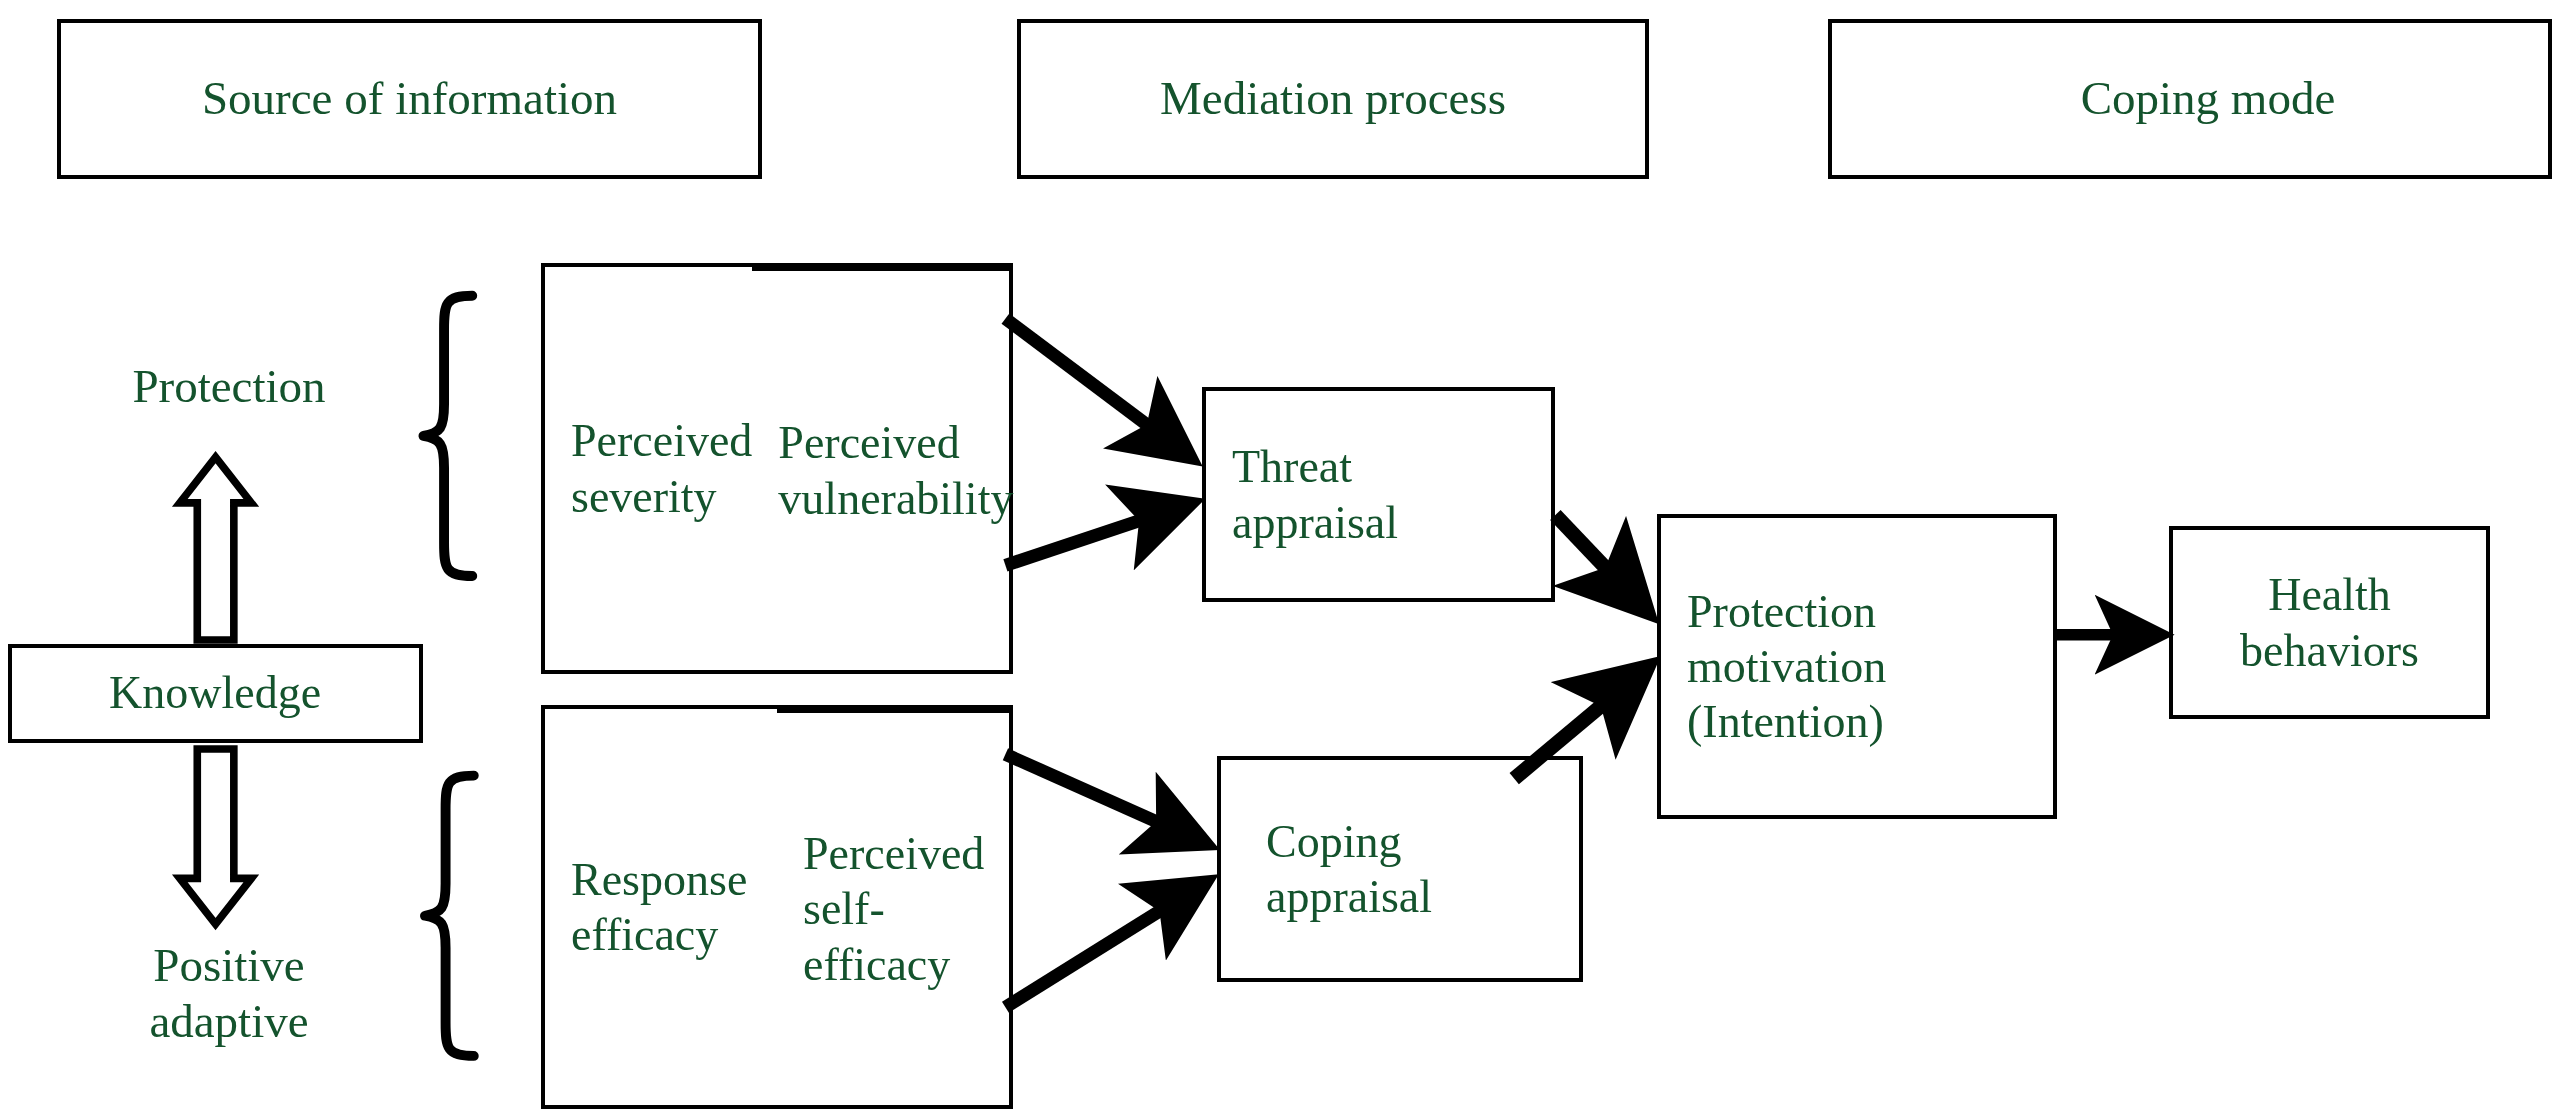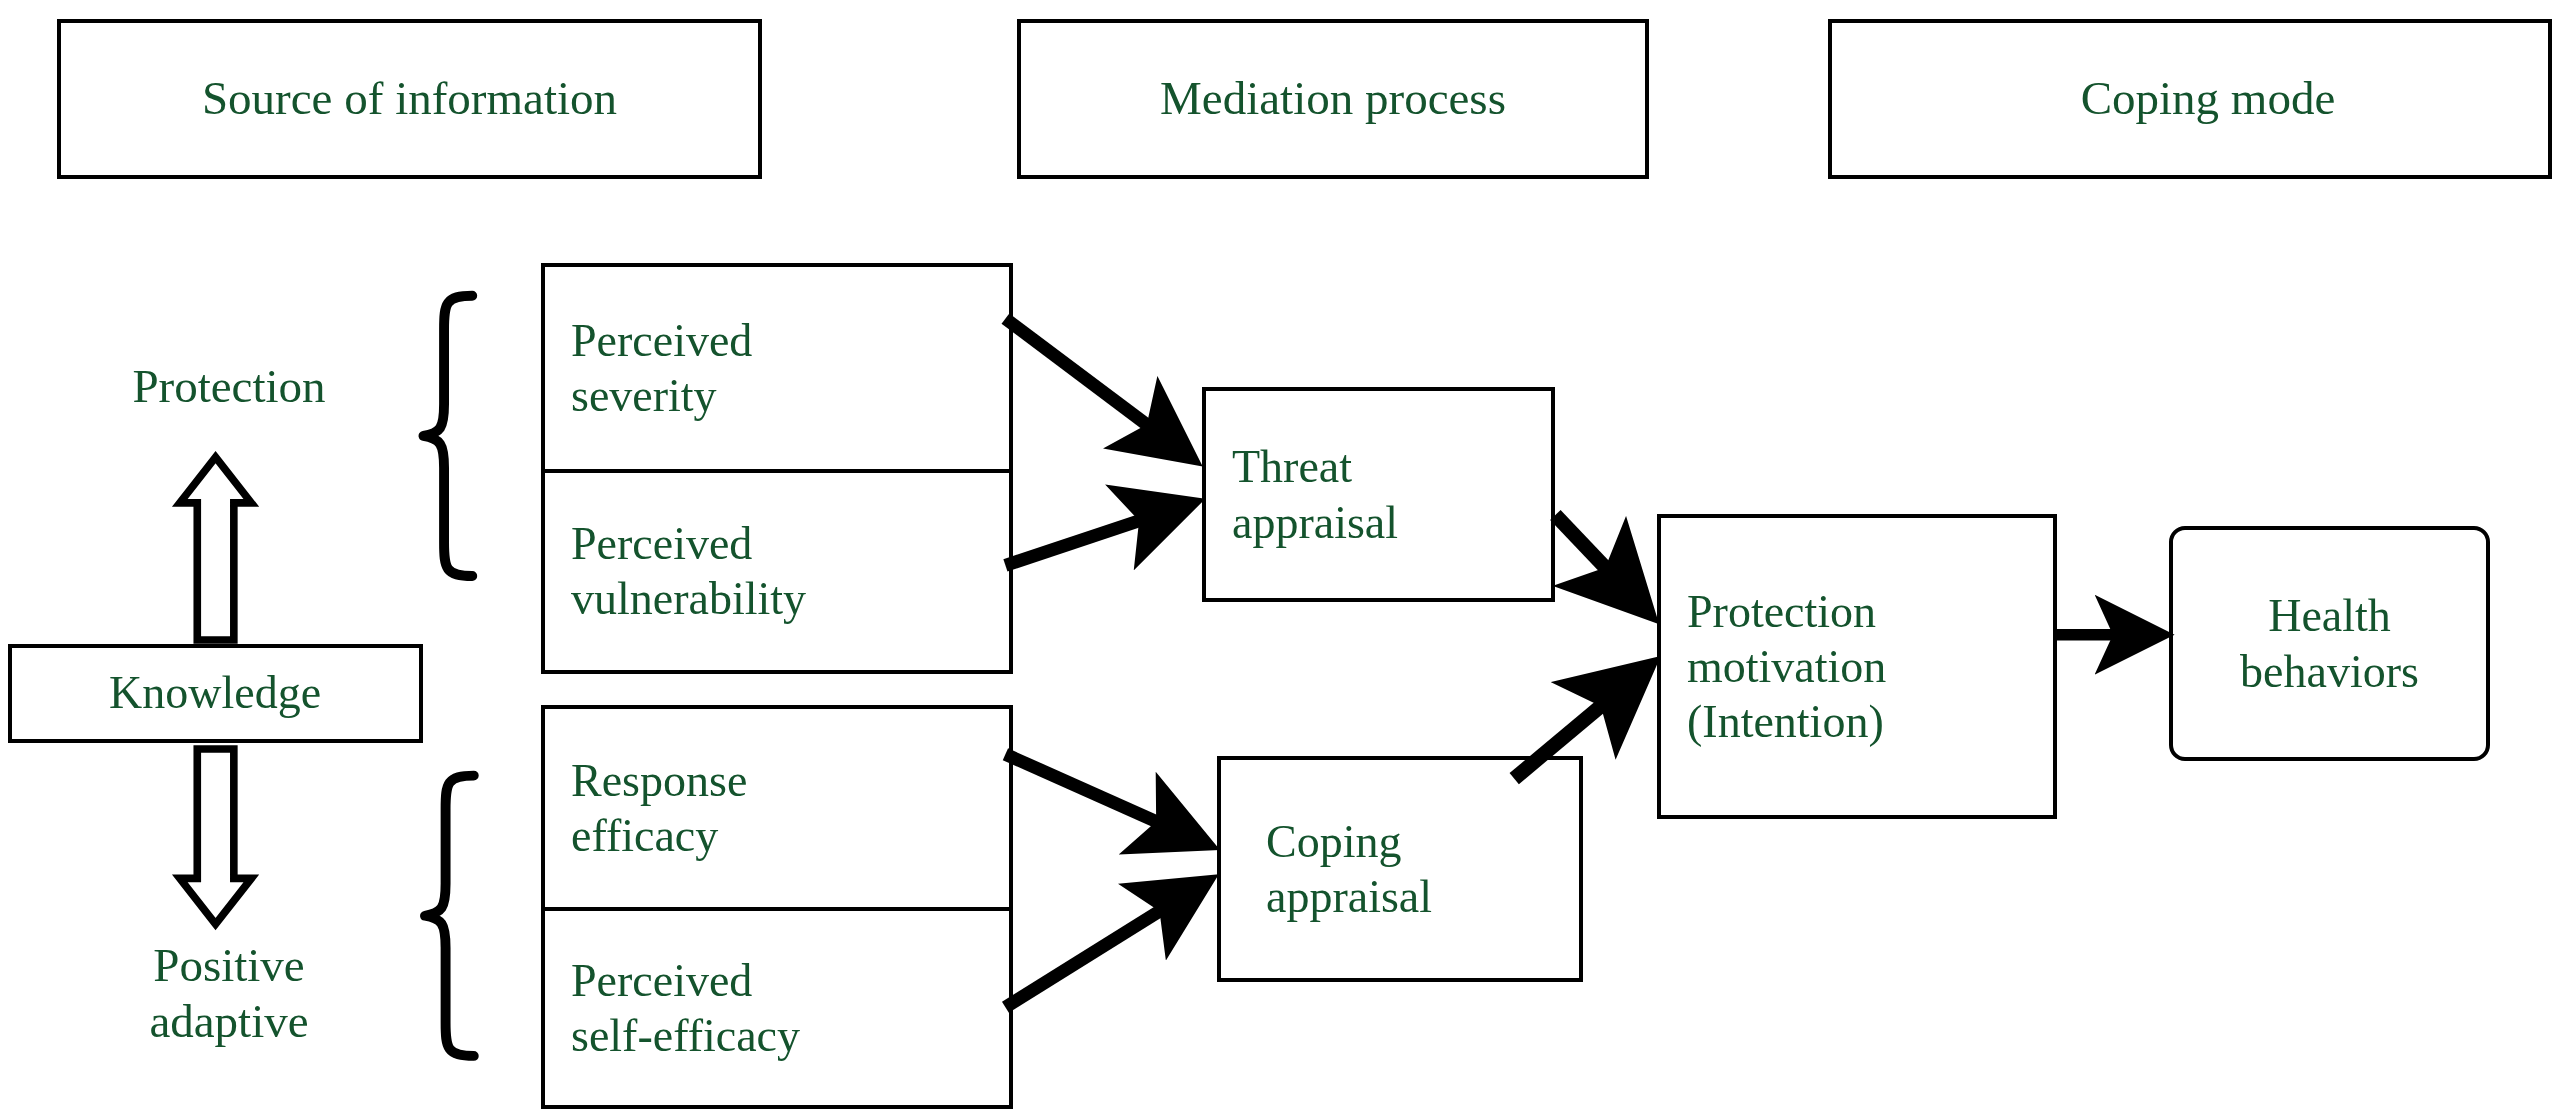--- a/index.html
+++ b/index.html
@@ -23,21 +23,21 @@
     text-align:center;
     line-height:1.18;
   }
   .hdr{font-size:47px;}
   .grp{
     position:absolute;
     box-sizing:border-box;
     border:4.6px solid #000;
     background:#fff;
     display:flex;
-    flex-direction:column;
+    flex-direction:row;
   }
   .grp .cell{
     flex:1 1 50%;
     box-sizing:border-box;
     display:flex;
     align-items:center;
     justify-content:flex-start;
     padding-left:26px;
     font-size:46px;
     line-height:1.2;
@@ -112,21 +112,21 @@
     <span class="boxtext left">Coping
 appraisal</span>
   </div>
 
   <div class="box" style="left:1657px;top:514px;width:400px;height:305px;">
     <span class="boxtext left">Protection
 motivation
 (Intention)</span>
   </div>
 
-  <div class="box" style="left:2169px;top:526px;width:321px;height:235px;border-radius:16px;">
+  <div class="box" style="left:2169px;top:526px;width:321px;height:193px;">
     <span class="boxtext">Health
 behaviors</span>
   </div>
 
   <svg class="layer" viewBox="0 0 3382 1462">
     <defs>
       <marker id="ah" markerWidth="7" markerHeight="7" refX="5.6" refY="3.5" orient="auto" markerUnits="strokeWidth">
         <path d="M0,0 L7,3.5 L0,7 L1.6,3.5 z" fill="#000"></path>
       </marker>
     </defs>

